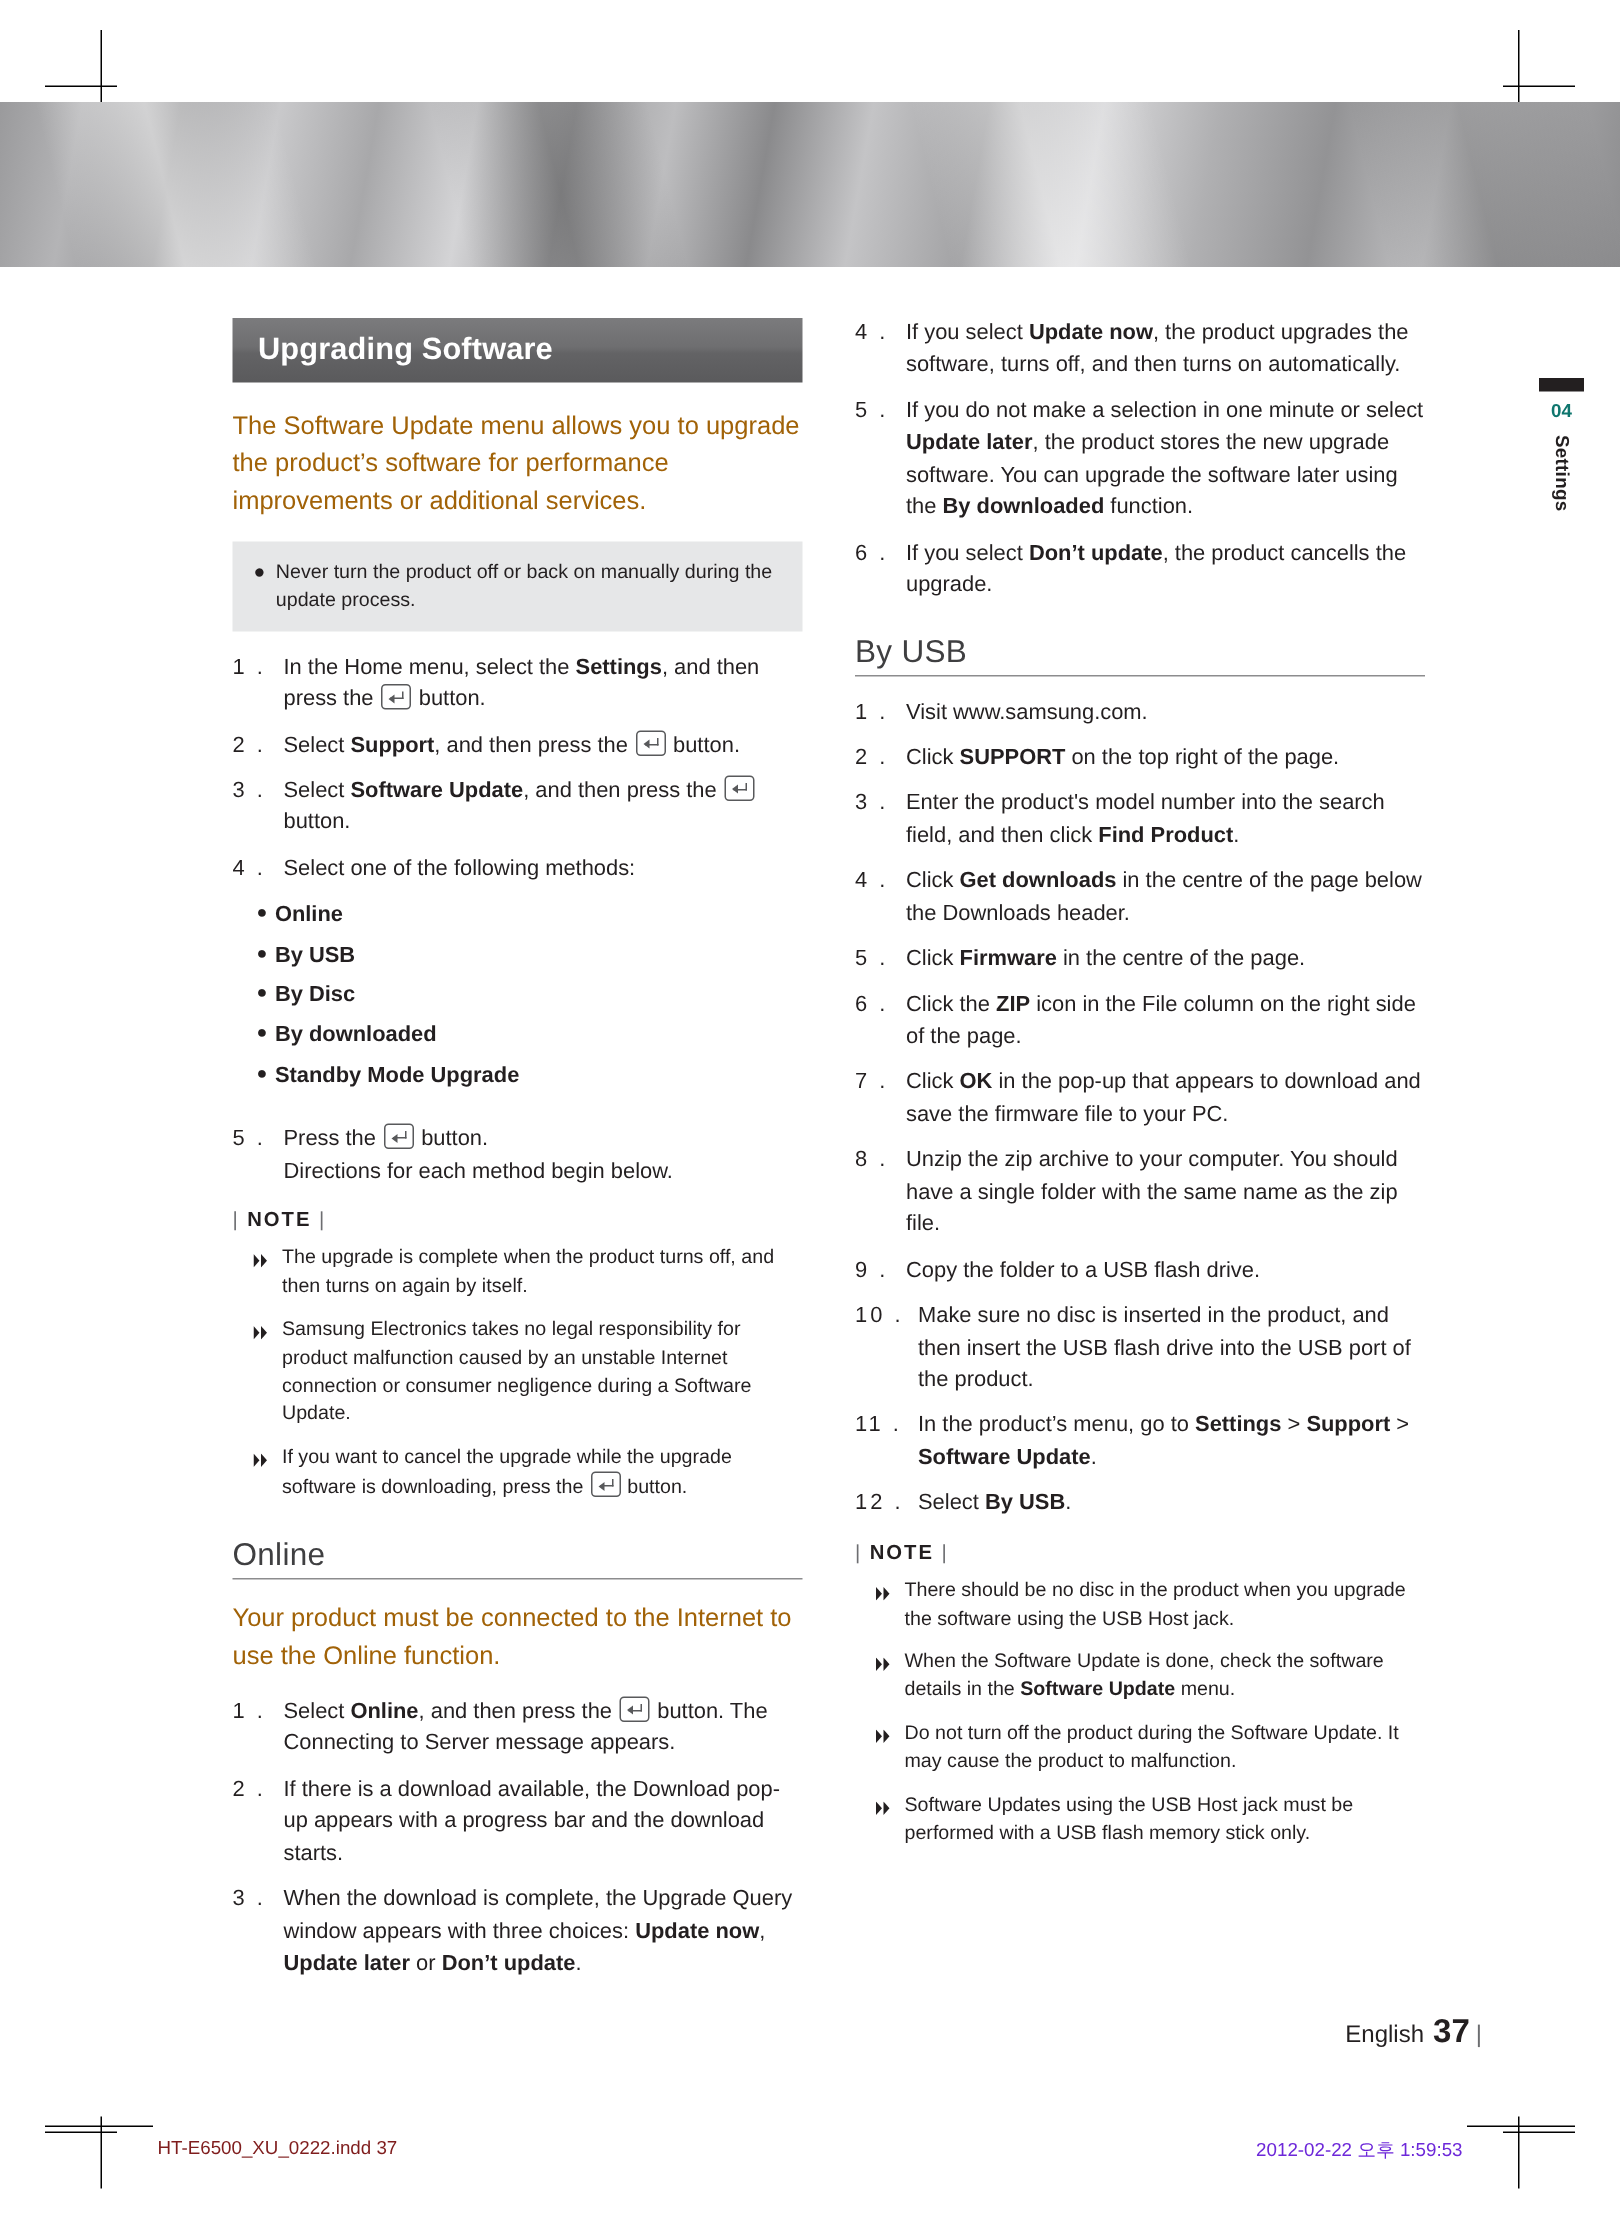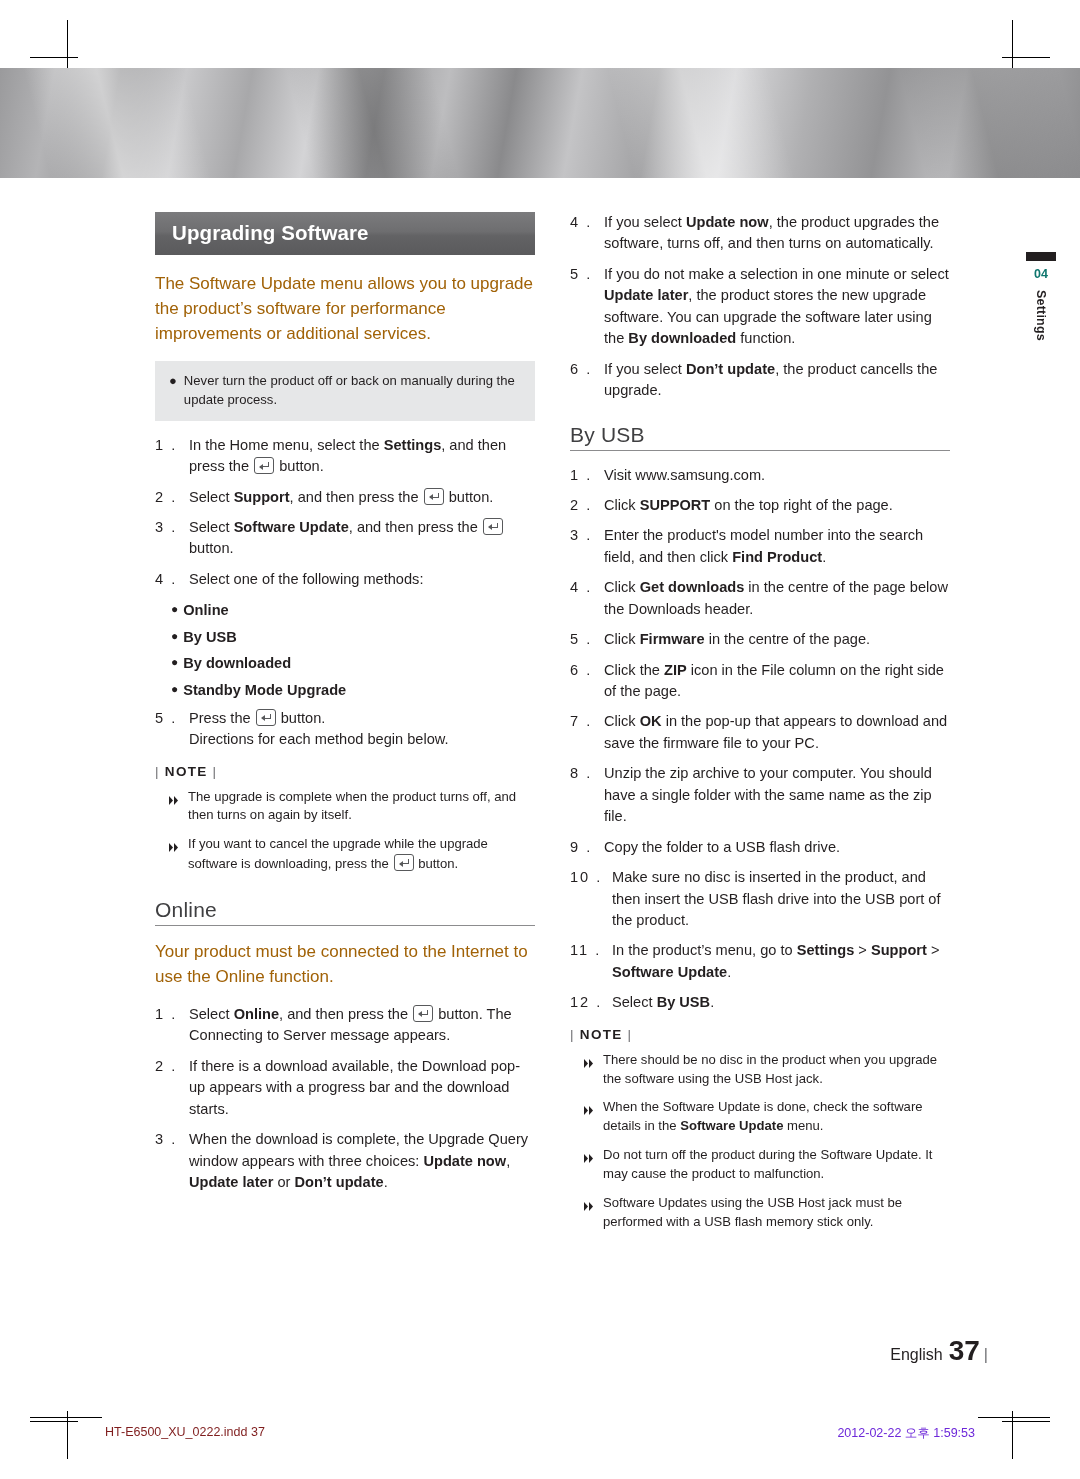--- a/index.html
+++ b/index.html
@@ -157,21 +157,21 @@
     letter-spacing: 2px;
   }
   .nrow .nbody {
     flex: 1;
     font-size: 14.6px;
     line-height: 1.47;
   }
   .nrow.wide .nnum { width: 42px; flex: 0 0 42px; }
 
   
-  .blist { margin: 2px 0 6px 16px; }
+  .blist { margin: 2px 0 21px 16px; }
   .brow {
     font-size: 14.6px;
     line-height: 1.55;
     font-weight: bold;
     margin-bottom: 4px;
   }
   .brow .bdot { font-size: 12px; margin-right: 5px; vertical-align: 2px; }
 
   
   .note-head {
@@ -226,21 +226,21 @@
   }
 
   
   .pagefoot {
     position: absolute;
     right: 92px; bottom: 112px;
     font-size: 16px;
     color: #231f20;
   }
   .pagefoot .pnum {
-    font-size: 28px;
+    font-size: 22px;
     font-weight: bold;
     margin: 4px 4px 0 6px;
   }
   .pagefoot .pipe { color: #6d6e71; font-weight: normal; }
 
   .runfoot {
     position: absolute;
     left: 0; right: 0; bottom: 36px;
     height: 26px;
   }
@@ -305,39 +305,49 @@
     </div>
     <div class="nrow">
       <div class="nnum">4 .</div>
       <div class="nbody">Select one of the following methods:</div>
     </div>
   </div>
 
   <div class="blist">
     <div class="brow"><span class="bdot">●</span><span>Online</span></div>
     <div class="brow"><span class="bdot">●</span><span>By USB</span></div>
+    <div class="brow"><span class="bdot">●</span><span>By Disc</span></div>
     <div class="brow"><span class="bdot">●</span><span>By downloaded</span></div>
     <div class="brow"><span class="bdot">●</span><span>Standby Mode Upgrade</span></div>
   </div>
 
   <div class="nrow">
     <div class="nnum">5 .</div>
     <div class="nbody"><span>Press the </span><span class="keyicon"></span><span> button.</span><br><span>Directions for each method begin below.</span></div>
   </div>
 
   <div class="note-head"><span class="bar">|&nbsp;</span><span>NOTE</span><span class="bar">&nbsp;|</span></div>
 
   <div class="nt-row">
     <div class="arrow">
       <svg width="11" height="9" viewBox="0 0 11 9">
           <path d="M0 0 L4 4.5 L0 9 Z" fill="#231f20"></path>
           <path d="M5 0 L9 4.5 L5 9 Z" fill="#231f20"></path>
         </svg>
     </div>
     <div class="nttext">The upgrade is complete when the product turns off, and then turns on again by itself.</div>
+  </div>
+  <div class="nt-row">
+    <div class="arrow">
+      <svg width="11" height="9" viewBox="0 0 11 9">
+          <path d="M0 0 L4 4.5 L0 9 Z" fill="#231f20"></path>
+          <path d="M5 0 L9 4.5 L5 9 Z" fill="#231f20"></path>
+        </svg>
+    </div>
+    <div class="nttext">Samsung Electronics takes no legal responsibility for product malfunction caused by an unstable Internet connection or consumer negligence during a Software Update.</div>
   </div>
   <div class="nt-row">
     <div class="arrow">
       <svg width="11" height="9" viewBox="0 0 11 9">
           <path d="M0 0 L4 4.5 L0 9 Z" fill="#231f20"></path>
           <path d="M5 0 L9 4.5 L5 9 Z" fill="#231f20"></path>
         </svg>
     </div>
     <div class="nttext"><span>If you want to cancel the upgrade while the upgrade software is downloading, press the </span><span class="keyicon"></span><span> button.</span></div>
   </div>

